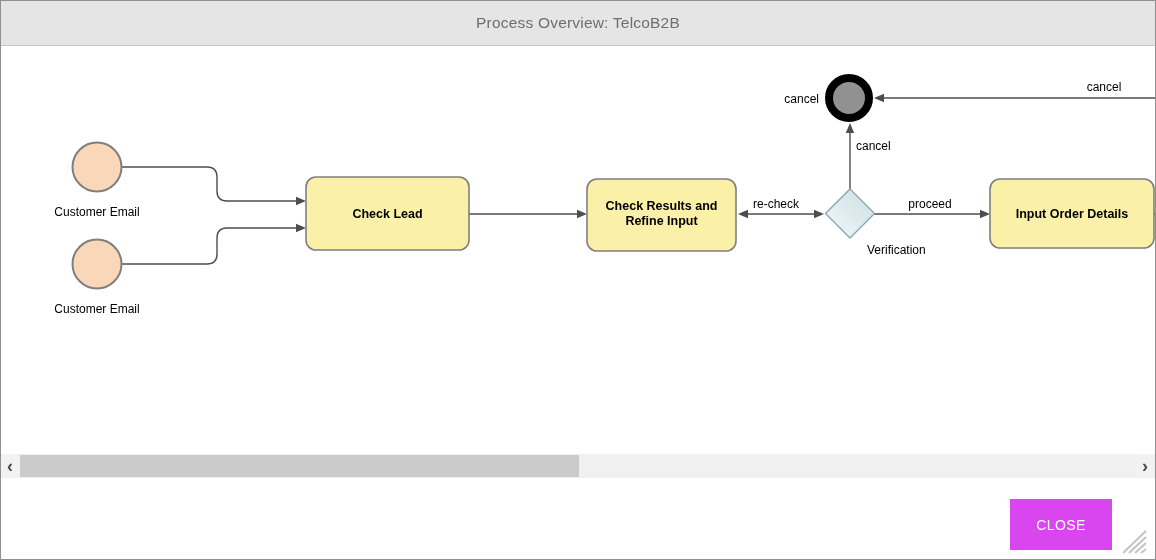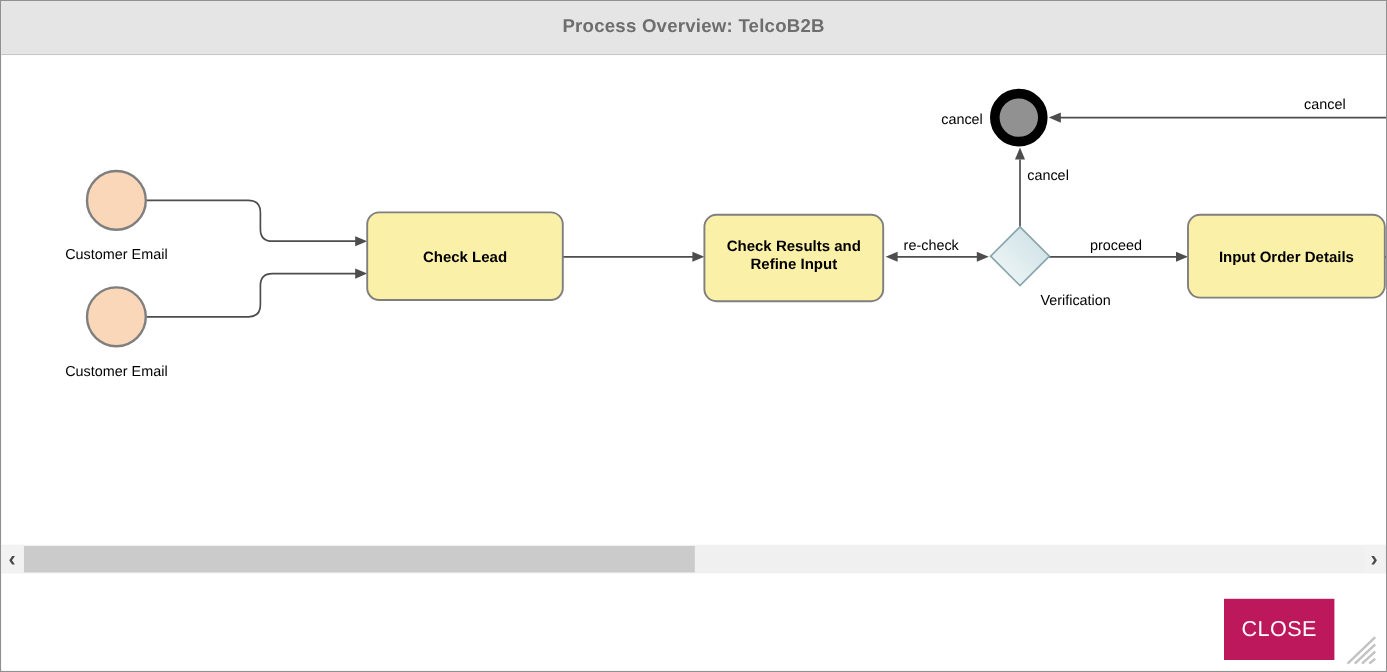--- a/index.html
+++ b/index.html
@@ -6,21 +6,21 @@
   .dialog {
     width:1156px; height:560px; box-sizing:border-box;
     border:1px solid #909090; background:#fff; position:relative;
     font-family:"Liberation Sans", sans-serif; overflow:hidden;
   }
   .titlebar {
     height:45px; box-sizing:border-box; background:#e5e5e5;
     border-bottom:1px solid #c6c6c6;
     display:flex; align-items:center; justify-content:center;
   }
-  .title { font-weight:bold; font-size:15.5px; color:#6e6e6e; letter-spacing:0.2px; }
+  .title { font-weight:normal; font-size:15.5px; color:#6e6e6e; letter-spacing:0.2px; }
   .canvas { height:408px; position:relative; background:#ffffff; }
   .canvas svg { position:absolute; left:0; top:0; }
 
   .flow { stroke:#4d4d4d; stroke-width:1.4; fill:none; }
   .arrowhead { fill:#4d4d4d; stroke:none; }
   .task-rect { stroke:#7f7f7f; stroke-width:1.6; }
   .start-circle { stroke:#7f7f7f; stroke-width:2; }
   .gateway-shape { stroke:#8aa6ae; stroke-width:1.4; }
   .task-label { font-family:"Liberation Sans",sans-serif; font-weight:bold; font-size:12.5px; fill:#000; text-anchor:middle; }
   .node-label { font-family:"Liberation Sans",sans-serif; font-size:12px; fill:#000; text-anchor:middle; }
@@ -32,23 +32,23 @@
     position:absolute; top:0; width:18px; height:24px;
     display:flex; align-items:center; justify-content:center;
     color:#4a4a4a; font-size:18px; font-weight:bold; background:#f2f2f2;
     user-select:none; cursor:default;
   }
   .scroll-arrow.left { left:0; }
   .scroll-arrow.right { right:1px; }
 
   .footer { height:81px; position:relative; background:#fff; }
   .close-btn {
-    position:absolute; right:43px; top:21px; width:92px; height:51px;
-    background:#be185d; color:#ffffff; border:none;
-    font-family:"Liberation Sans",sans-serif; font-size:18px; letter-spacing:0.4px;
+    position:absolute; right:43px; top:21px; width:102px; height:51px;
+    background:#d946ef; color:#ffffff; border:none;
+    font-family:"Liberation Sans",sans-serif; font-size:14px; letter-spacing:0.4px;
     cursor:pointer;
   }
   .resize-grip { position:absolute; right:6px; bottom:5px; width:32px; height:24px; }
 </style>
 </head>
 <body>
 
 <div class="dialog">
 
   <div class="titlebar">

